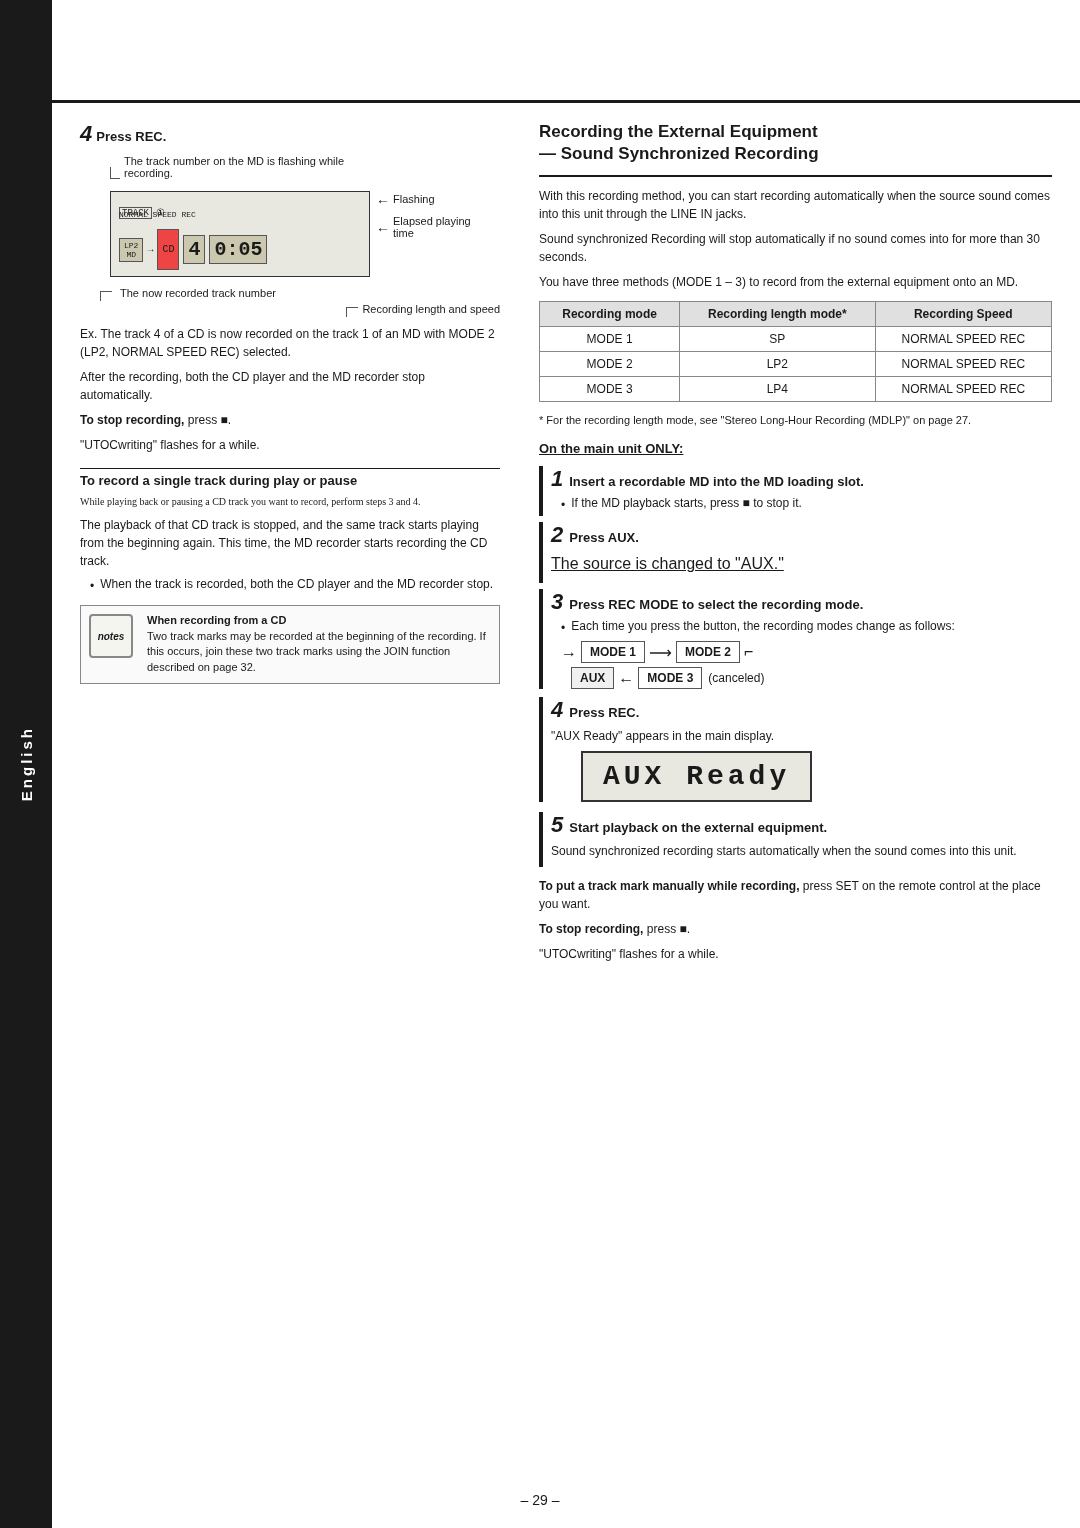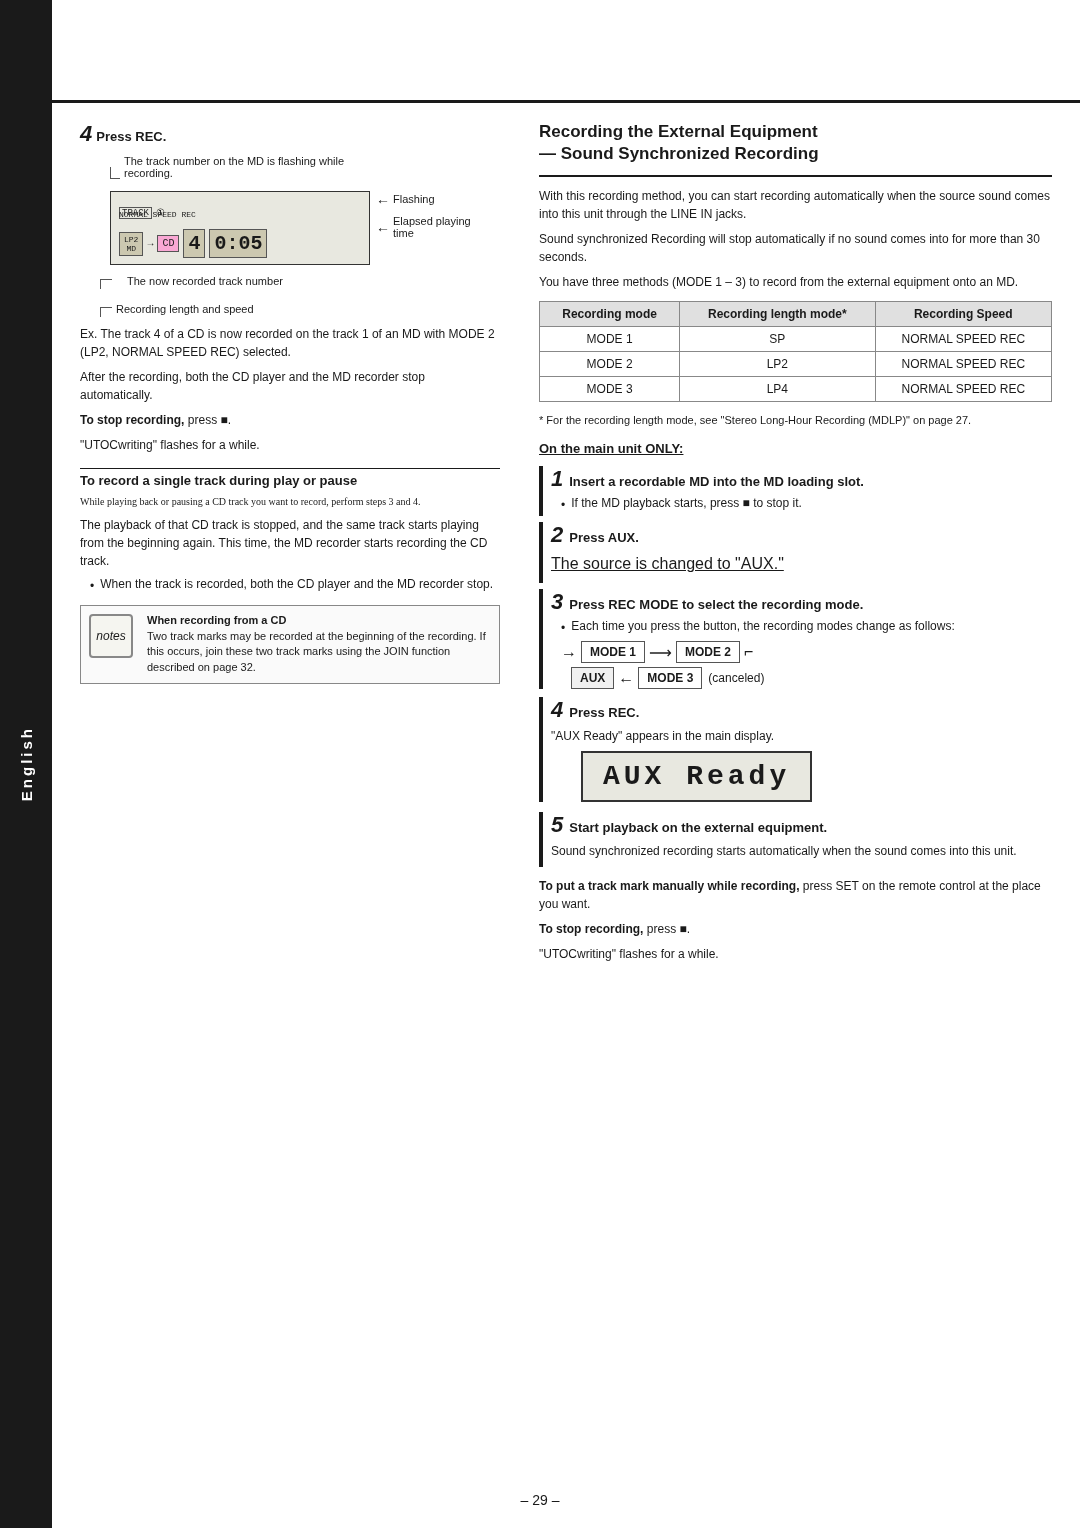--- a/index.html
+++ b/index.html
@@ -259,21 +259,21 @@
             <span class="lcd-track-label">TRACK</span>
             <span>①</span>
           </div>
           <div style="font-size:8px; position:absolute; top:18px; left:8px;">NORMAL SPEED REC</div>
           <div style="display:flex; align-items:center; gap:4px; margin-top:4px; padding-top:6px;">
             <div style="display:flex; flex-direction:column; align-items:center; font-size:10px; border:1px solid #555; padding:2px 4px; background:#ccc8b0;">
               <span style="font-size:8px;">LP2</span>
               <span style="font-size:8px;">MD</span>
             </div>
             <span style="font-size:10px;">→</span>
-            <div style="font-size:10px; border:1px solid #555; padding:2px 4px; background:#f9a8d4;">
+            <div style="font-size:10px; border:1px solid #555; padding:14px 4px; background:#ef4444;">
               <span>CD</span>
             </div>
             <div style="font-family:'Courier New',monospace; font-size:20px; font-weight:bold; background:#ccc8b0; padding:2px 4px; border:1px solid #555;">4</div>
             <div style="font-family:'Courier New',monospace; font-size:20px; font-weight:bold; background:#ccc8b0; padding:2px 4px; border:1px solid #555;">0:05</div>
           </div>
         </div>
 
         <div style="display:flex; flex-direction:column; justify-content:space-around; font-size:11px; gap:8px; margin-top:10px;">
           <div style="display:flex; align-items:center; gap:3px;">
             <span style="font-size:14px;">←</span>
@@ -283,25 +283,25 @@
             <span style="font-size:14px;">←</span>
             <div>
               <div>Elapsed playing</div>
               <div>time</div>
             </div>
           </div>
         </div>
       </div>
 
       <div style="font-size:11px; margin-top:4px; margin-left:10px;">
-        <div style="display:flex; gap:15px; align-items:flex-start; margin-bottom:14px;">
+        <div style="display:flex; gap:8px; align-items:flex-start; margin-bottom:2px;">
           <div style="width:12px; border-left:1px solid #555; border-top:1px solid #555; height:10px; flex-shrink:0; margin-top:4px;"></div>
           <span>The now recorded track number</span>
         </div>
-        <div style="display:flex; gap:4px; align-items:flex-start;">
+        <div style="display:flex; gap:4px; align-items:flex-start;justify-content:flex-end;">
           <div style="width:12px; border-left:1px solid #555; border-top:1px solid #555; height:10px; flex-shrink:0; margin-top:4px;"></div>
           <span>Recording length and speed</span>
         </div>
       </div>
     </div>
 
     <p style="font-size:12px;">Ex. The track 4 of a CD is now recorded on the track 1 of an MD with MODE 2 (LP2, NORMAL SPEED REC) selected.</p>
     <p style="font-size:12px; margin-top:6px;">After the recording, both the CD player and the MD recorder stop automatically.</p>
 
     <p style="margin-top:6px; font-size:12px;">
@@ -323,21 +323,21 @@
 
     <div class="bullet-item" style="font-size:12px; margin-top:4px;">
       <span class="bullet-dot">•</span>
       <span>When the track is recorded, both the CD player and the MD recorder stop.</span>
     </div>
 
     <div class="notes-box" style="margin-top:12px;">
       <div style="flex-shrink:0; width:50px;">
 
         <div style="width:44px; height:44px; border:2px solid #888; border-radius:4px; display:flex; align-items:center; justify-content:center; background:#f5f5f0; font-style:italic; font-size:13px; font-weight:bold; flex-direction:column; gap:0;">
-          <div style="font-style:italic; font-size:12px; font-weight:normal;">notes</div>
+          <div style="font-style:italic; font-size:10px; font-weight:bold;">notes</div>
         </div>
       </div>
       <div>
         <div class="notes-title">When recording from a CD</div>
         <div class="notes-text">Two track marks may be recorded at the beginning of the recording. If this occurs, join these two track marks using the JOIN function described on page 32.</div>
       </div>
     </div>
 
   </div>
 

